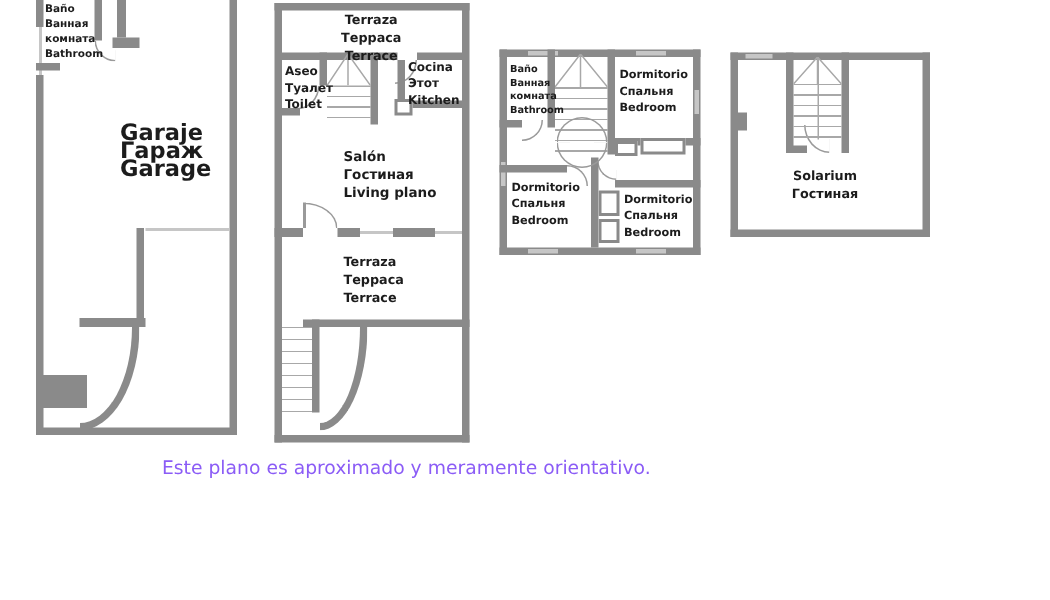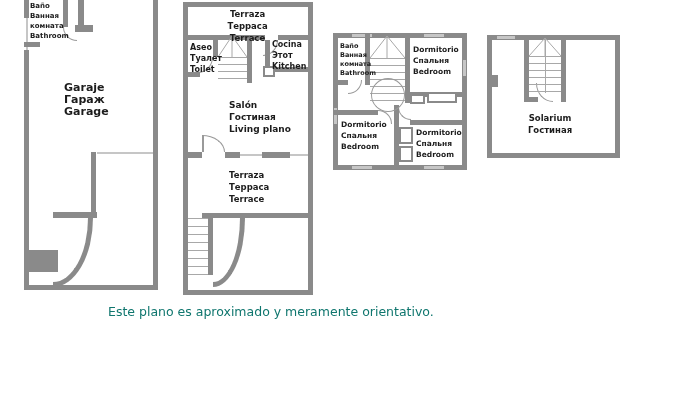--- a/index.html
+++ b/index.html
@@ -9,21 +9,21 @@
   .w{position:absolute;background:#8a8a8a;}          
   .wl{position:absolute;background:#c6c6c6;}         
   .arc{position:absolute;border:0 solid #9a9a9a;}    
   .curve{position:absolute;border:0 solid #8a8a8a;}  
   .treads{position:absolute;background:repeating-linear-gradient(to bottom,#a8a8a8 0 1px,transparent 1px 7px);}
   .box{position:absolute;background:#fff;border:2px solid #8a8a8a;}
   .lbl{position:absolute;color:#1c1c1c;font-weight:bold;white-space:nowrap;}
   .lbl div{display:block;}
   .ctr{text-align:center;}
   .stairsvg{position:absolute;}
-  .disc{position:absolute;left:108px;color:#0f766e;font-size:12.5px;white-space:nowrap;}
+  .disc{position:absolute;left:108px;color:#8b5cf6;font-size:12.5px;white-space:nowrap;}
 </style>
 </head>
 <body>
 
 <div class="canvas">
 
   <div>
     <div class="w" style="left:24px;top:0;width:5px;height:18px;"></div>
     <div class="wl" style="left:26px;top:18px;width:2px;height:32px;"></div>
     <div class="w" style="left:24px;top:50px;width:5px;height:240px;"></div>
@@ -41,21 +41,21 @@
     <div class="w" style="left:53px;top:212px;width:44px;height:6px;"></div>
     <div class="curve" style="left:53px;top:218px;width:40px;height:69px;border-right-width:5px;border-bottom-width:5px;border-bottom-right-radius:100% 100%;"></div>
     <div class="w" style="left:28px;top:250px;width:30px;height:22px;"></div>
 
     <div class="lbl" style="left:30px;top:1px;font-size:7px;line-height:10px;">
       <div>Baño</div>
       <div>Ванная</div>
       <div>комната</div>
       <div>Bathroom</div>
     </div>
-    <div class="lbl" style="left:64px;top:82px;font-size:11px;line-height:12px;">
+    <div class="lbl" style="left:80px;top:82px;font-size:15px;line-height:12px;">
       <div>Garaje</div>
       <div>Гараж</div>
       <div>Garage</div>
     </div>
   </div>
 
   <div>
     <div class="w" style="left:183px;top:2px;width:130px;height:5px;"></div>
     <div class="w" style="left:183px;top:2px;width:5px;height:293px;"></div>
     <div class="w" style="left:308px;top:2px;width:5px;height:293px;"></div>

